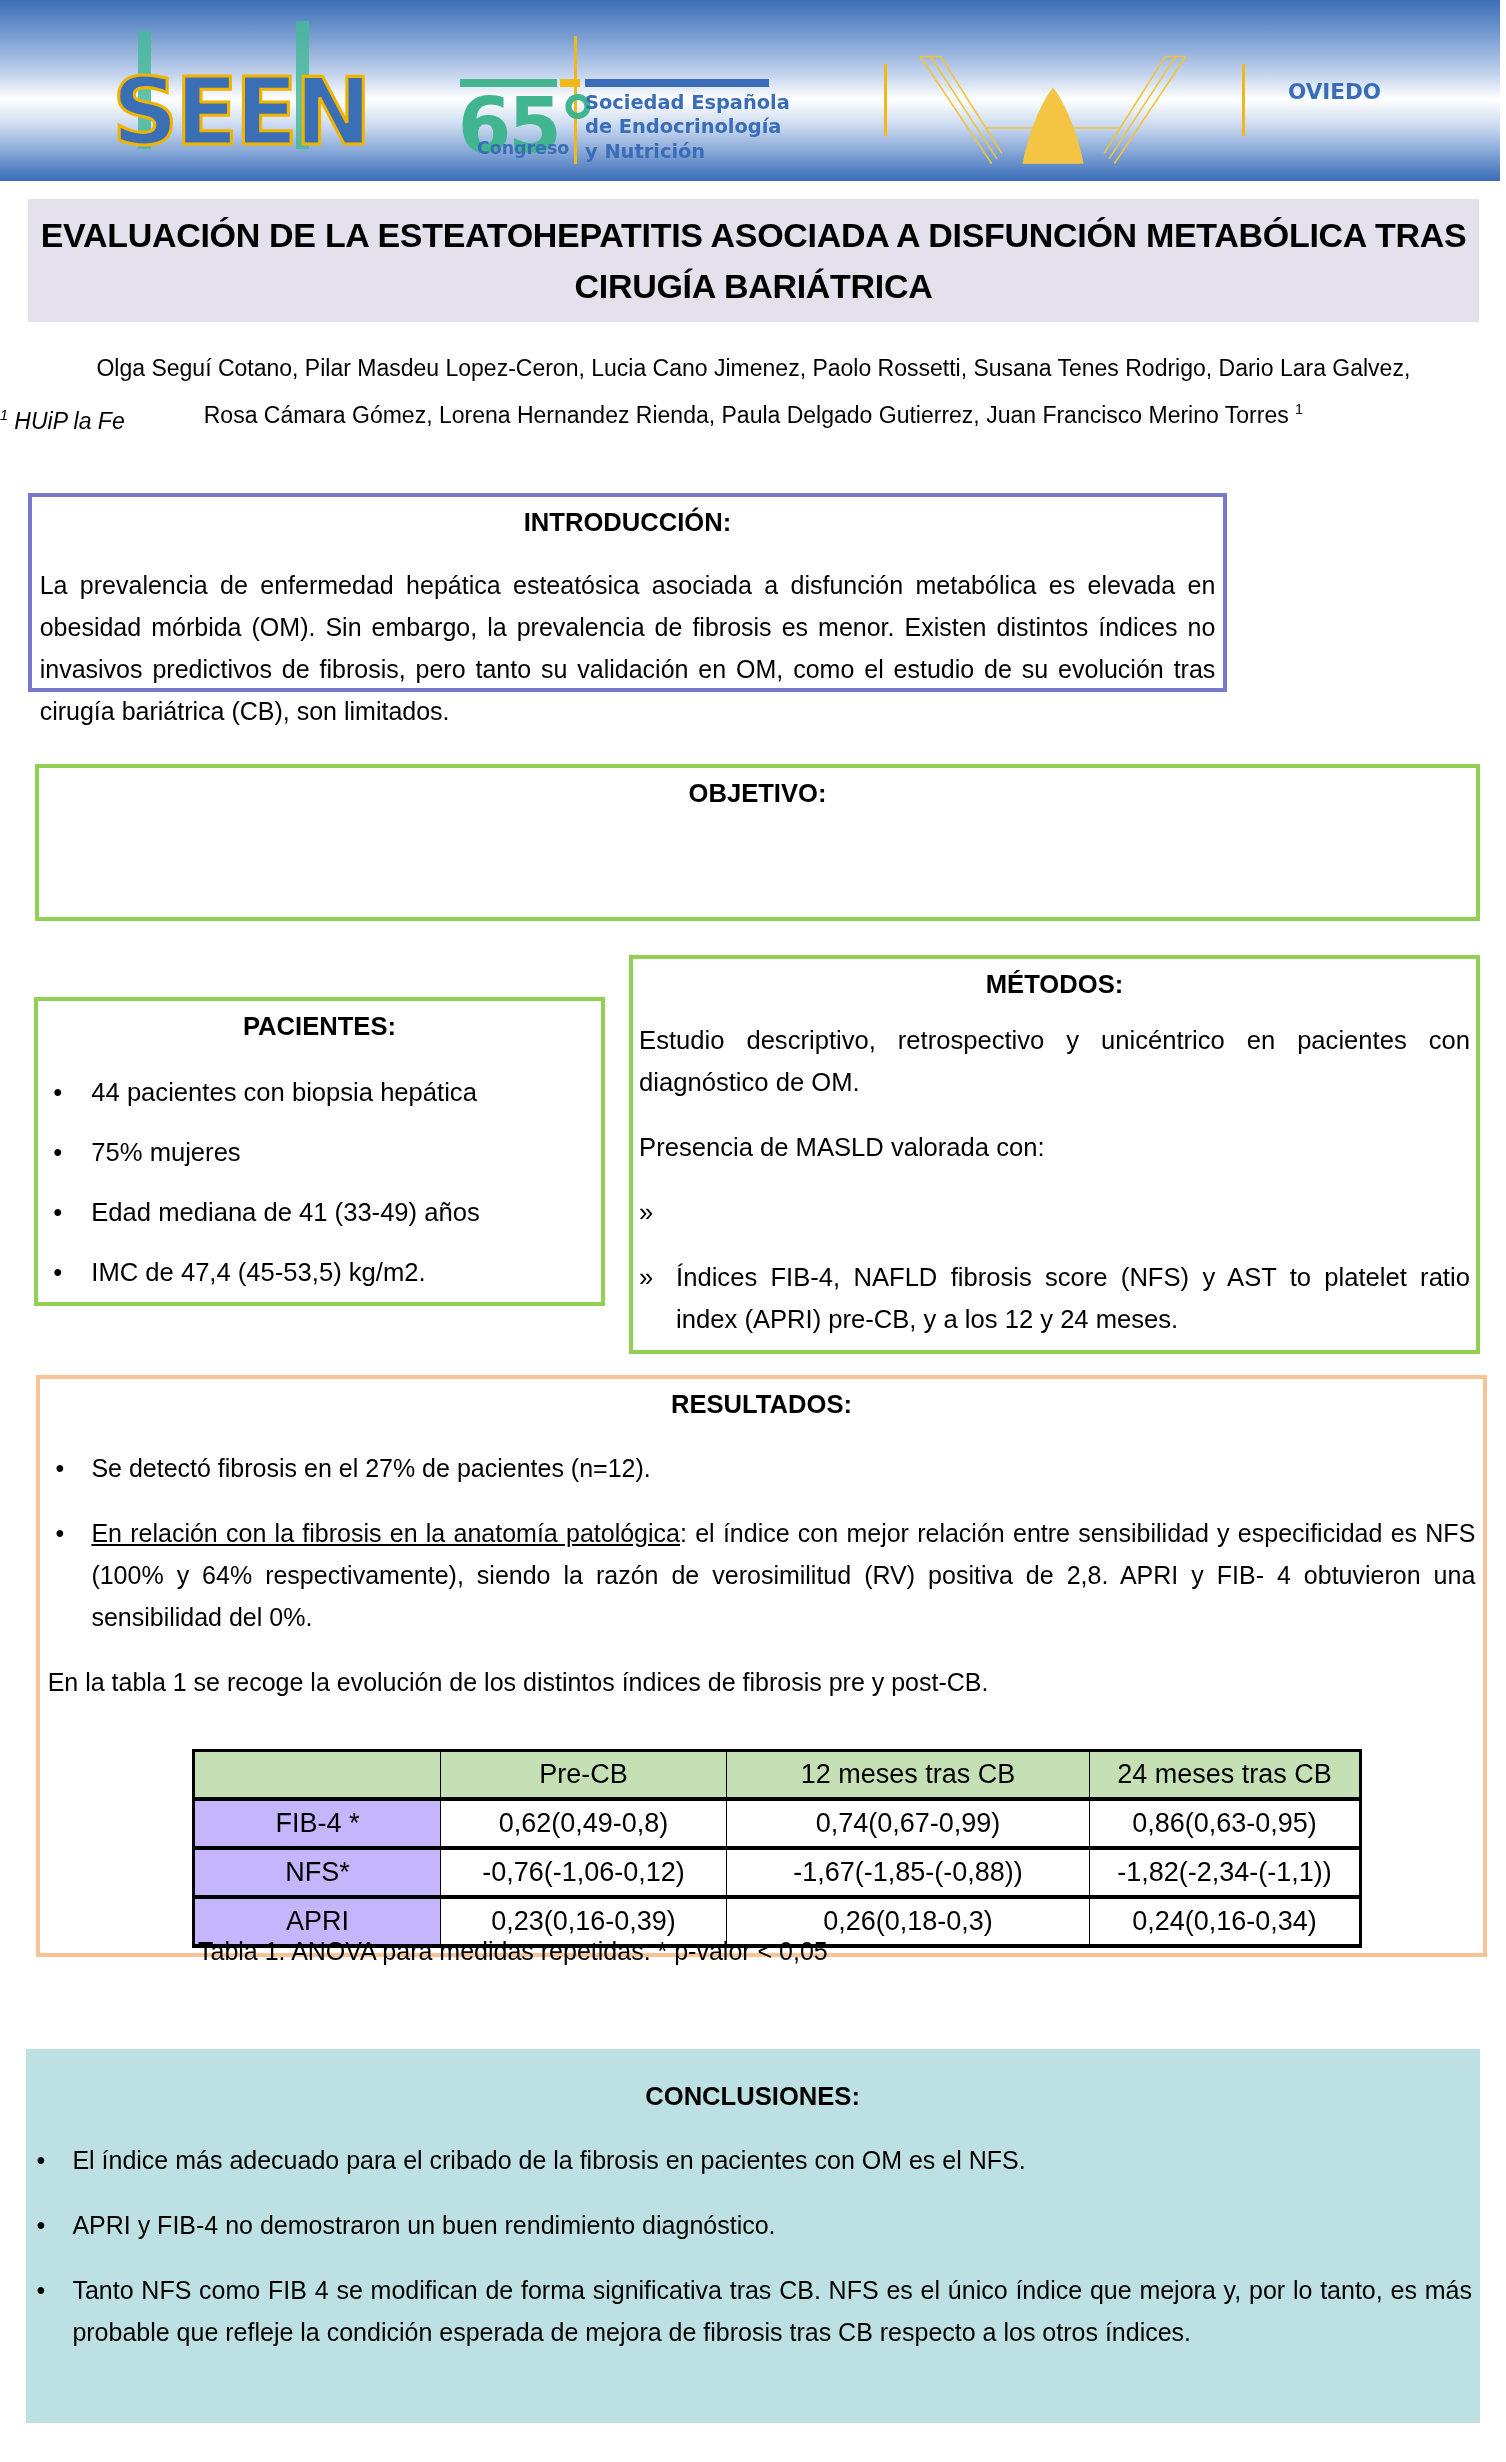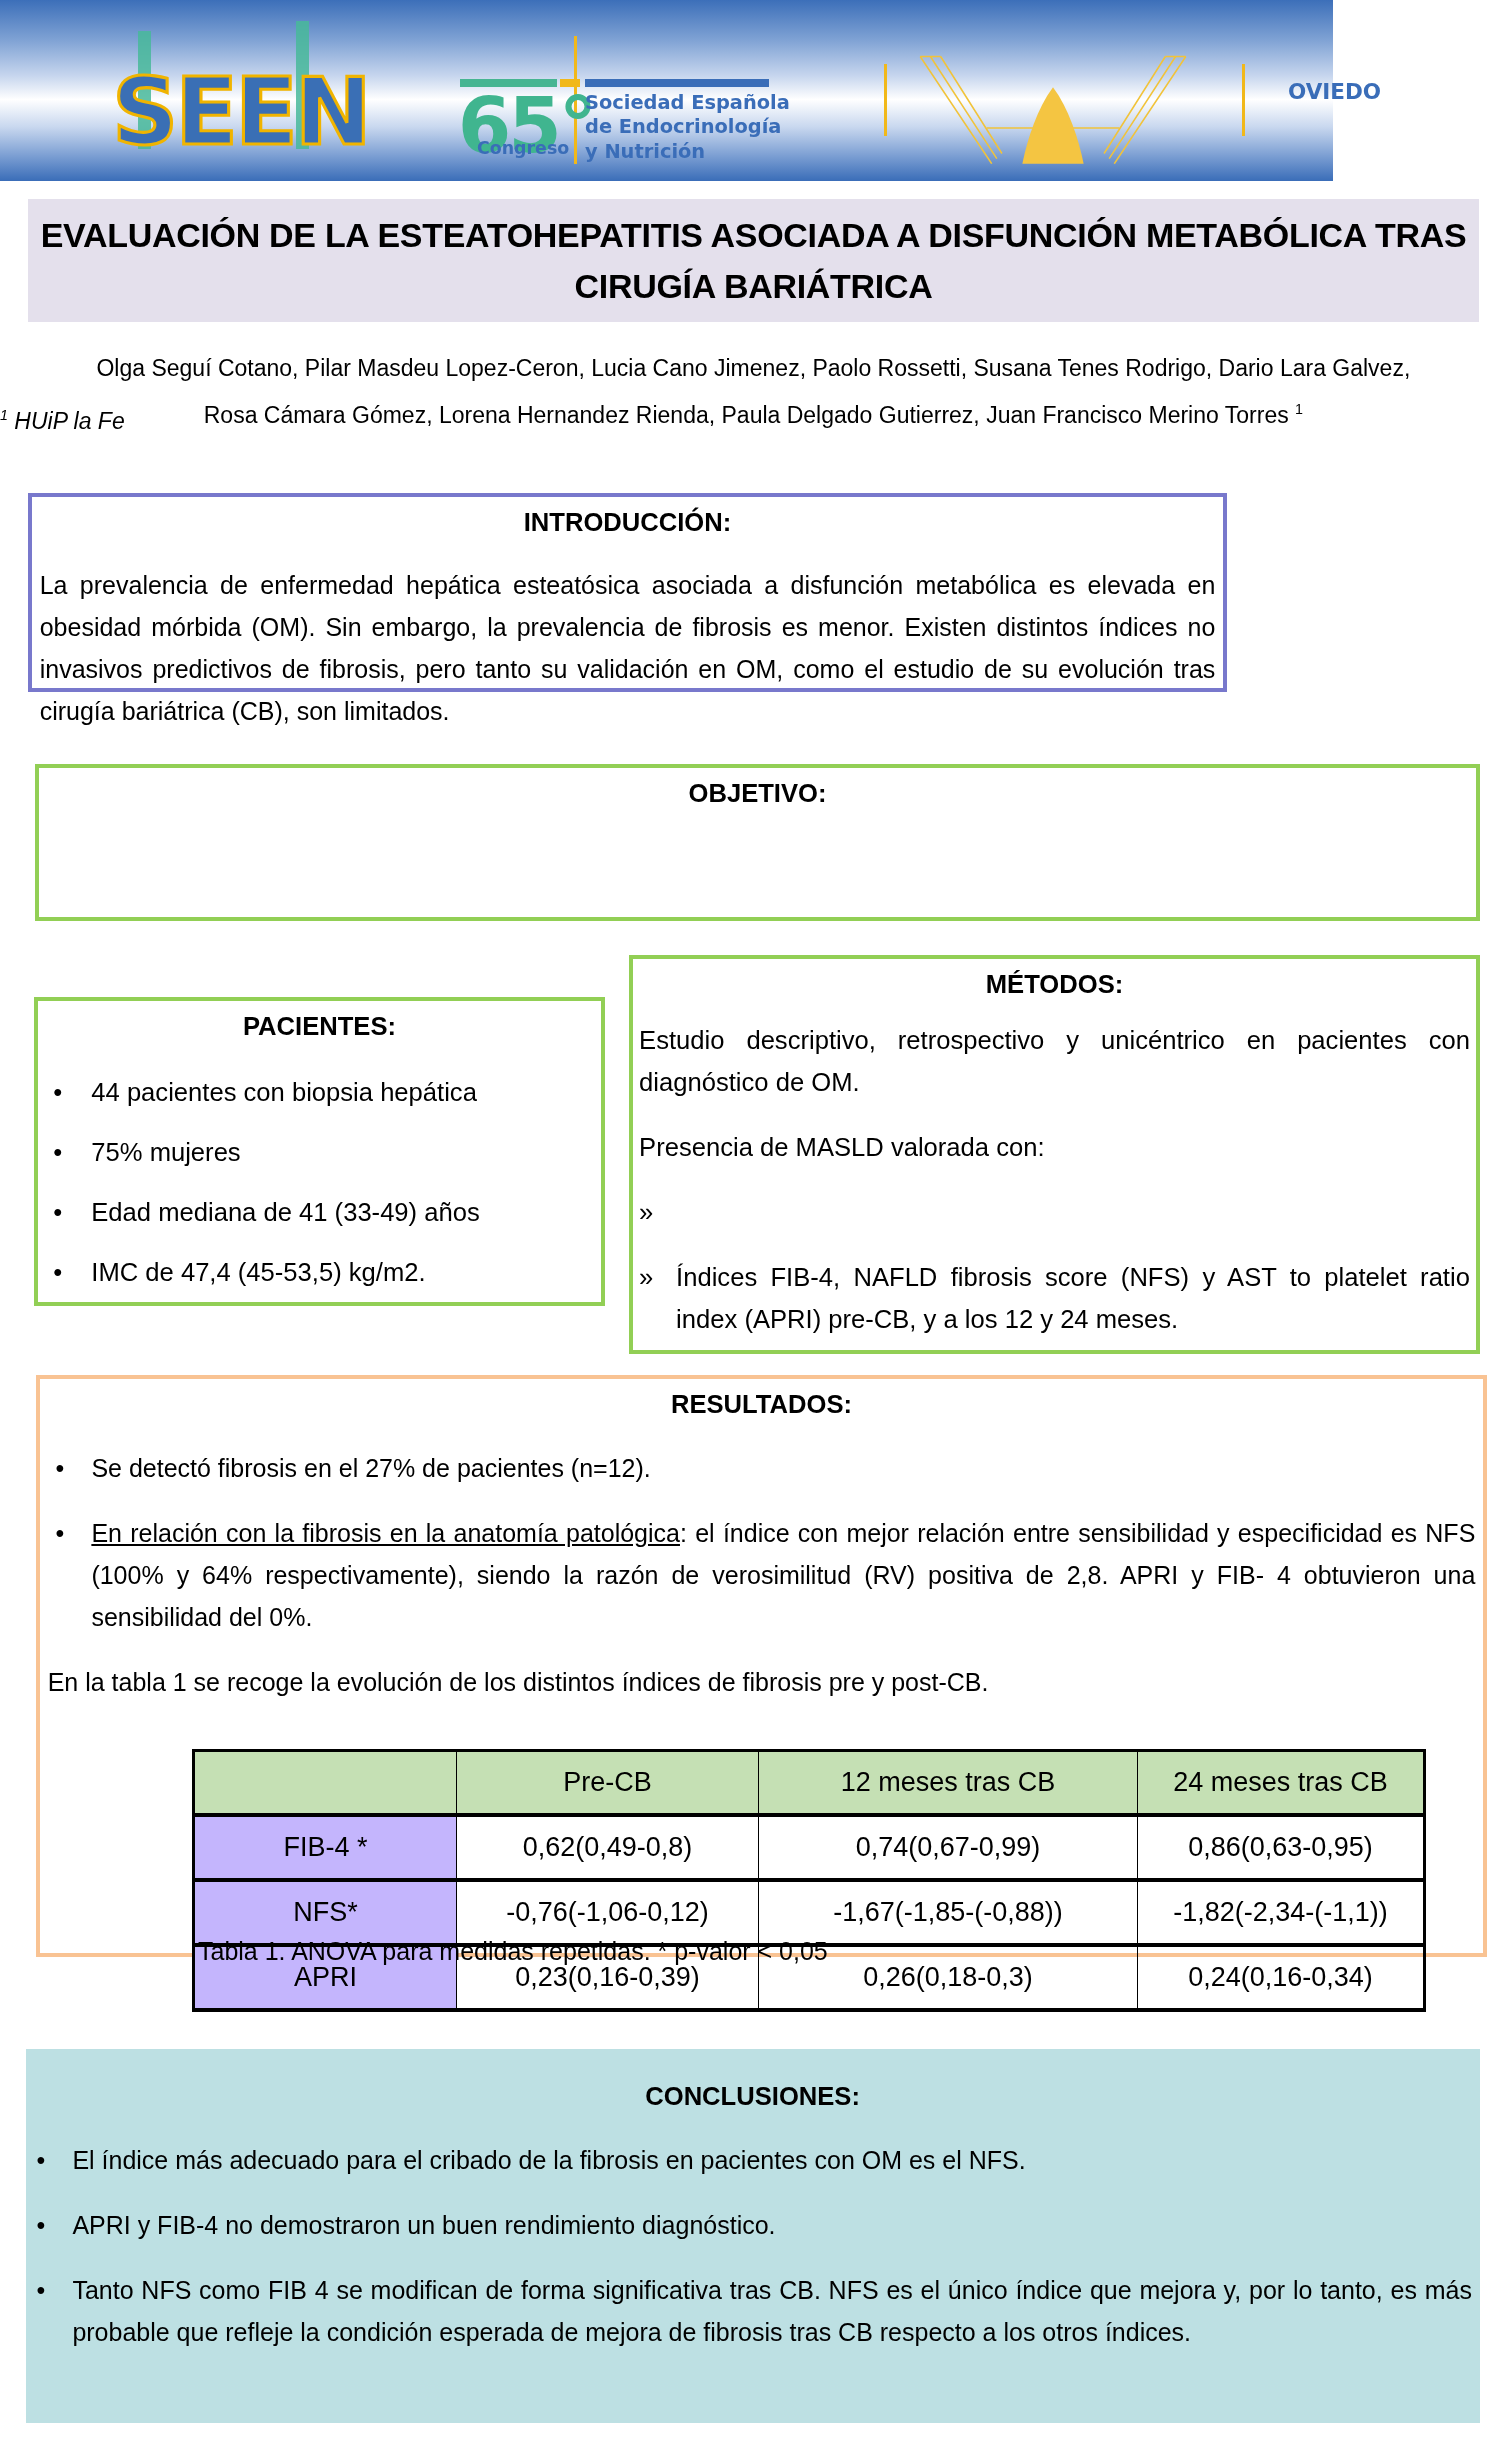--- a/index.html
+++ b/index.html
@@ -1,21 +1,21 @@
 <!DOCTYPE html>
 <html style="font-size:8.2px"><head>
 <meta charset="utf-8">
 <style>
   html, body { margin:0; padding:0; }
   body {
     width:1507px; height:2462px; background:#ffffff; position:relative; overflow:hidden;
     font-family:"Liberation Sans", "DejaVu Sans", sans-serif; color:#000;
   }
   .banner {
-    position:absolute; left:0; top:0; width:1333px; height:181px;
+    position:absolute; left:0; top:0; width:1500px; height:181px;
     background:linear-gradient(to bottom, #3c6fb9 0%, #7fa2d4 22%, #c7d6ee 42%, #ffffff 55%, #c9d8ef 70%, #7c9fd3 86%, #3a6db8 100%);
   }
   .logo-seen { position:absolute; left:112px; top:31px; width:245px; height:123px; }
   .seen-letters { position:absolute; left:0; top:36px; font-family:"DejaVu Sans", sans-serif; font-weight:bold;
     font-size:92px; letter-spacing:-3.1px; color:#3a6fb5; -webkit-text-stroke:3.1px #f0b400; line-height:1; }
   .tower { position:absolute; width:13.3px; background:#48b99a; opacity:.85; }
   .congreso-logo { position:absolute; left:450px; top:25.6px; width:358px; height:133px; }
   .c-bar-green { position:absolute; left:10.2px; top:53px; width:97px; height:8.2px; background:#46b592; }
   .c-bar-yellow { position:absolute; left:110px; top:53px; width:20.4px; height:8.2px; background:#f1b81a; }
   .c-bar-blue { position:absolute; left:135px; top:53px; width:184px; height:8.2px; background:#3a6db8; }
@@ -60,21 +60,21 @@
   .met .arrow-item .arrow { width:37px; flex:none; }
   .res { left:28px; top:1375px; width:1451px; height:582px; border:4.1px solid #f9c393; padding:11.2px 7.7px 0 7.7px;margin-left:8px; }
   .res h2 { margin-bottom:28px; }
   .res .bl { display:flex; font-size:25px; line-height:42px; text-align:justify; }
   .res .bl .bullet { width:36px; padding-left:7.7px; }
   .res .gap { height:23px; }
   .res .u { text-decoration:underline; }
   .res p.tab-intro { font-size:25px; margin-top:23px; text-align:left; }
 
   table.t1 { position:absolute; left:192px; top:1749px; border-collapse:collapse; font-size:27px; }
-  table.t1 td { border:1.5px solid #000; text-align:center; height:37px; padding:12px; }
+  table.t1 td { border:1.5px solid #000; text-align:center; height:37px; padding:4px; }
   table.t1 tr { border-bottom:4.1px solid #000; }
   table.t1 tr.head td { background:#c5e0b4; }
   table.t1 td.rowh { background:#c4b5fd; width:237px; }
   table.t1 td.c1 { width:277px; } table.t1 td.c2 { width:354px; } table.t1 td.c3 { width:261px; }
   table.t1 { border:3.1px solid #000; }
   .caption { position:absolute; left:198px; top:1937px; font-size:25px; }
 
   .conc { position:absolute; left:25.6px; top:2049px; width:1454px; height:374px; background:#bde0e3;
     box-sizing:border-box; padding:33px 7.7px 0 7.7px; }
   .conc h2 { margin:0 0 28px 0; text-align:center; font-size:25.6px; font-weight:bold; }

